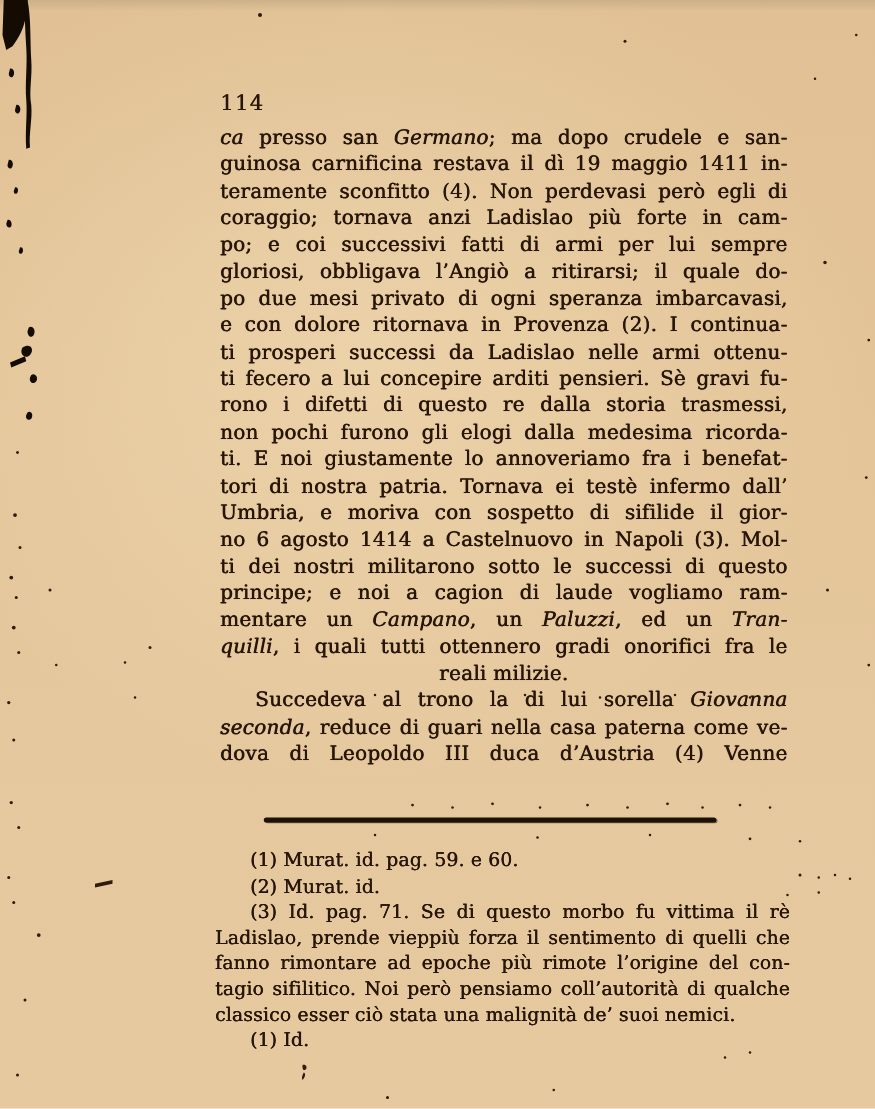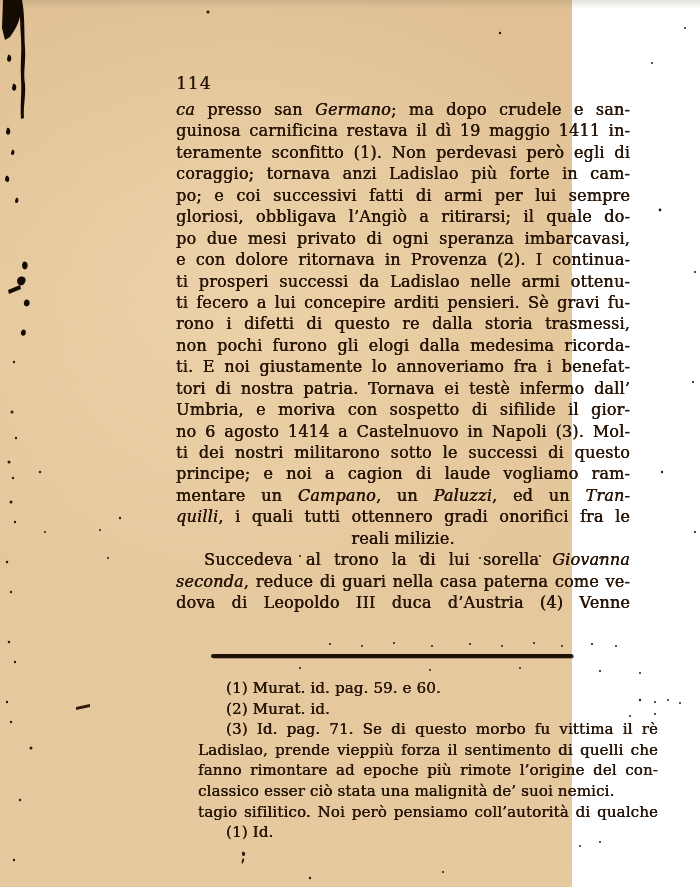--- a/index.html
+++ b/index.html
@@ -5,21 +5,21 @@
   html, body {
     margin: 0;
     padding: 0;
     width: 700px;
     height: 887px;
     overflow: hidden;
     font-family: "DejaVu Serif", serif;
   }
   #scan-page {
     position: relative;
-    width: 572px;
+    width: 700px;
     height: 887px;
     background:
       radial-gradient(ellipse 620px 520px at 42% 32%, rgba(244,222,184,0.55) 0%, rgba(244,222,184,0) 65%),
       linear-gradient(180deg, #e0c094 0%, #e3c498 34%, #e6c89e 68%, #e7c99f 100%);
     color: #271608;
   }
   #top-edge-shade {
     position: absolute; left: 0; top: 0; width: 700px; height: 9px;
     background: linear-gradient(180deg, rgba(110,100,80,0.18), rgba(110,100,80,0));
   }
@@ -69,21 +69,20 @@
     height: 3.5px;
     background: #1d1105;
     border-radius: 2px;
     box-shadow: 1px 0.5px 0 rgba(29,17,5,0.55);
   }
   #footnotes {
     position: absolute;
     left: 172px;
     top: 678px;
     width: 460px;
-    margin-left: 26px;
   }
   .overlay-svg {
     position: absolute;
     left: 0; top: 0;
     width: 700px; height: 887px;
     pointer-events: none;
   }
 </style>
 </head>
 <body>
@@ -108,21 +107,21 @@
       <path d="M25,300 C28,298 31,302 29,305 C27,308 23,306 24,302 Z"></path>
       <path d="M22,330 C25,328 27,332 25,335 C23,337 20,335 21,332 Z"></path>
     </g>
   </svg>
 
   <div id="page-number">114</div>
 
   <div id="main-text">
       <div class="mline just"><em>ca</em><span> presso san </span><em>Germano</em><span>; ma dopo crudele e san-</span></div>
       <div class="mline just"><span>guinosa carnificina restava il dì 19 maggio 1411 in-</span></div>
-      <div class="mline just"><span>teramente sconfitto (1). Non perdevasi però egli di</span></div>
+      <div class="mline just"><span>teramente sconfitto (4). Non perdevasi però egli di</span></div>
       <div class="mline just"><span>coraggio; tornava anzi Ladislao più forte in cam-</span></div>
       <div class="mline just"><span>po; e coi successivi fatti di armi per lui sempre</span></div>
       <div class="mline just"><span>gloriosi, obbligava l’Angiò a ritirarsi; il quale do-</span></div>
       <div class="mline just"><span>po due mesi privato di ogni speranza imbarcavasi,</span></div>
       <div class="mline just"><span>e con dolore ritornava in Provenza (2). I continua-</span></div>
       <div class="mline just"><span>ti prosperi successi da Ladislao nelle armi ottenu-</span></div>
       <div class="mline just"><span>ti fecero a lui concepire arditi pensieri. Sè gravi fu-</span></div>
       <div class="mline just"><span>rono i difetti di questo re dalla storia trasmessi,</span></div>
       <div class="mline just"><span>non pochi furono gli elogi dalla medesima ricorda-</span></div>
       <div class="mline just"><span>ti. E noi giustamente lo annoveriamo fra i benefat-</span></div>
@@ -140,22 +139,22 @@
     </div>
 
   <div id="footnote-divider"></div>
 
   <div id="footnotes">
       <div class="fline ind"><span>(1) Murat. id. pag. 59. e 60.</span></div>
       <div class="fline ind"><span>(2) Murat. id.</span></div>
       <div class="fline just ind"><span>(3) Id. pag. 71. Se di questo morbo fu vittima il rè</span></div>
       <div class="fline just"><span>Ladislao, prende vieppiù forza il sentimento di quelli che</span></div>
       <div class="fline just"><span>fanno rimontare ad epoche più rimote l’origine del con-</span></div>
+      <div class="fline just"><span>tagio sifilitico. Noi però pensiamo coll’autorità di qualche</span></div>
       <div class="fline"><span>classico esser ciò stata una malignità de’ suoi nemici.</span></div>
-      <div class="fline just"><span>tagio sifilitico. Noi però pensiamo coll’autorità di qualche</span></div>
       <div class="fline ind"><span>(1) Id.</span></div>
     </div>
 
   <svg class="overlay-svg" viewBox="0 0 700 887">
     <g fill="#2e1b0a">
       <circle cx="208" cy="12" r="1.6"></circle>
         <circle cx="500" cy="33" r="1.2"></circle>
         <circle cx="685" cy="28" r="1"></circle>
       <circle cx="652" cy="63" r="1"></circle>
         <circle cx="660" cy="210" r="1.4"></circle>

